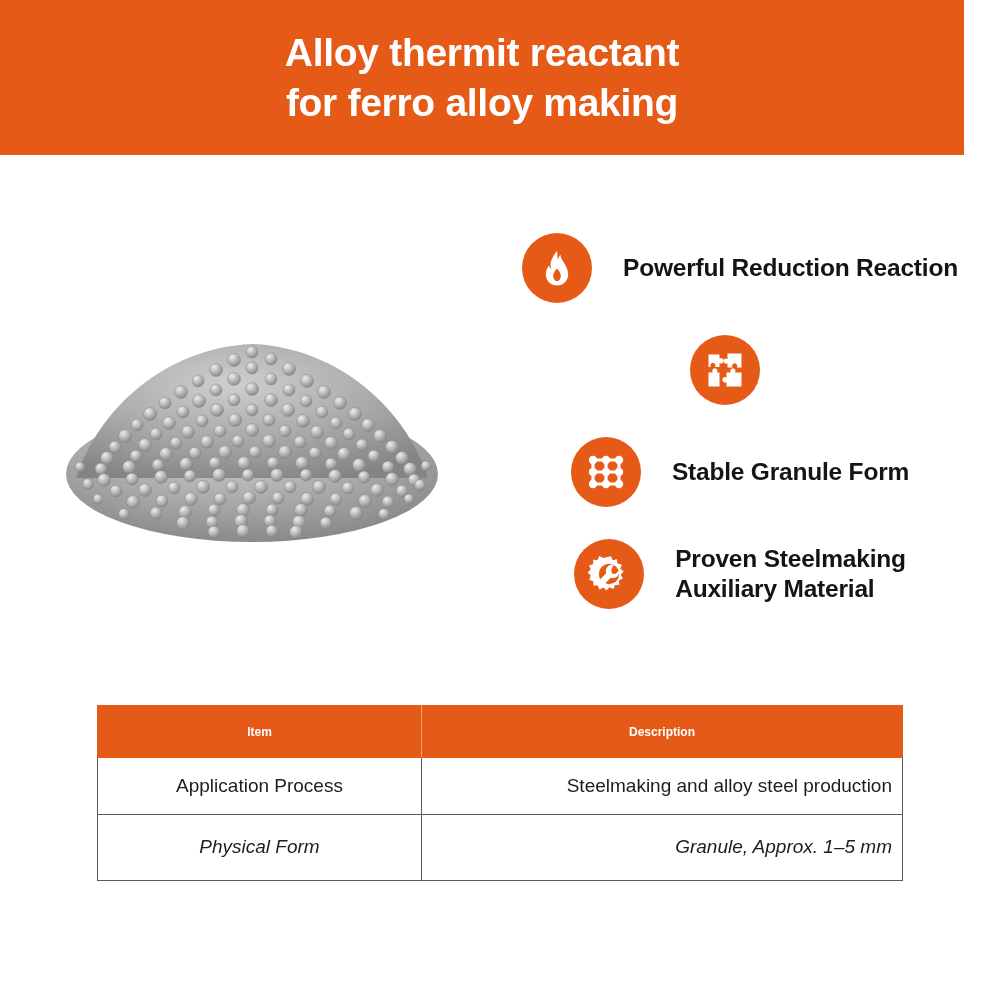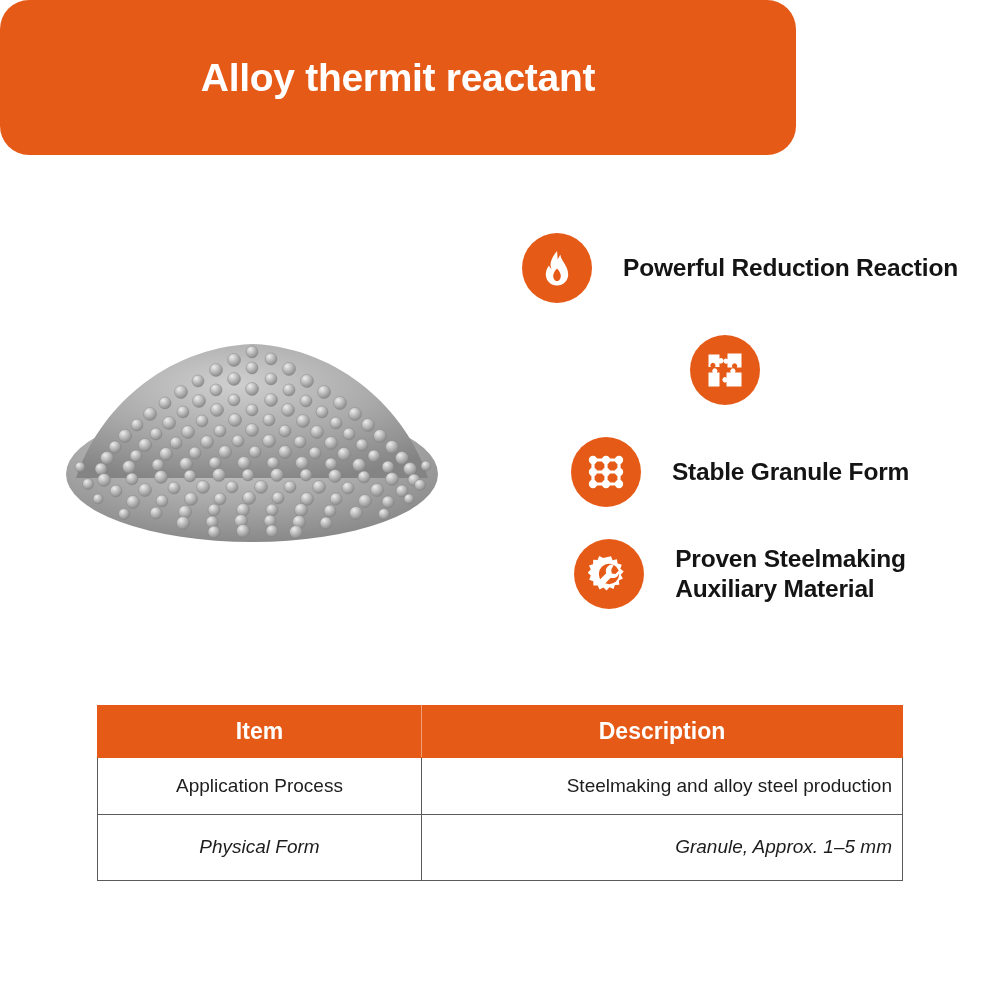--- a/index.html
+++ b/index.html
@@ -6,24 +6,24 @@
   html, body {
     width:1000px; height:1000px;
     background:#ffffff;
     font-family:"Liberation Sans", sans-serif;
     overflow:hidden;
   }
   .page { position:relative; width:1000px; height:1000px; background:#fff; }
 
   
   .banner {
-    position:absolute; left:0; top:0; width:796px; height:155px;
+    position:absolute; left:0; top:0; width:964px; height:155px;
     background:#E65A17;
     display:flex; flex-direction:column;
-    align-items:center; justify-content:center;border-radius:29px;
+    align-items:center; justify-content:center;
   }
   .banner-line {
     color:#ffffff;
     font-size:39px;
     font-weight:bold;
     letter-spacing:-0.3px;
     line-height:1.28;
     text-align:center;
     white-space:nowrap;
   }
@@ -72,21 +72,21 @@
     width:805px;
     border-collapse:collapse;
     table-layout:fixed;
   }
   .spec-table th, .spec-table td {
     border:1px solid #5b5b5b;
   }
   .spec-table thead th {
     background:#E65A17;
     color:#ffffff;
-    font-size:23px;
+    font-size:12px;
     font-weight:bold;
     text-align:center;
     height:52px;
     border-color:#E65A17;
   }
   .spec-table thead th:first-child { border-right:1px solid #f0a077; }
   .col-item { width:324px; }
   .col-desc { width:481px; }
   .spec-table td {
     font-size:19px;
@@ -107,20 +107,21 @@
   .row-h2 td { height:68px; }
   .row-h3 td { height:66px;font-style:italic; }
 </style>
 </head>
 <body>
 
 <div class="page">
 
   <div class="banner">
     <div class="banner-line">Alloy thermit reactant</div>
+    <div class="banner-line">for ferro alloy making</div>
   </div>
 
   <div class="product-img">
     <svg class="pile" viewBox="0 0 448 356" preserveAspectRatio="xMidYMid meet">
       <defs>
         <radialGradient id="gBody" cx="45%" cy="30%" r="75%">
           <stop offset="0%" stop-color="#cfcfcf"></stop>
           <stop offset="55%" stop-color="#a9a9a9"></stop>
           <stop offset="100%" stop-color="#848484"></stop>
         </radialGradient>

